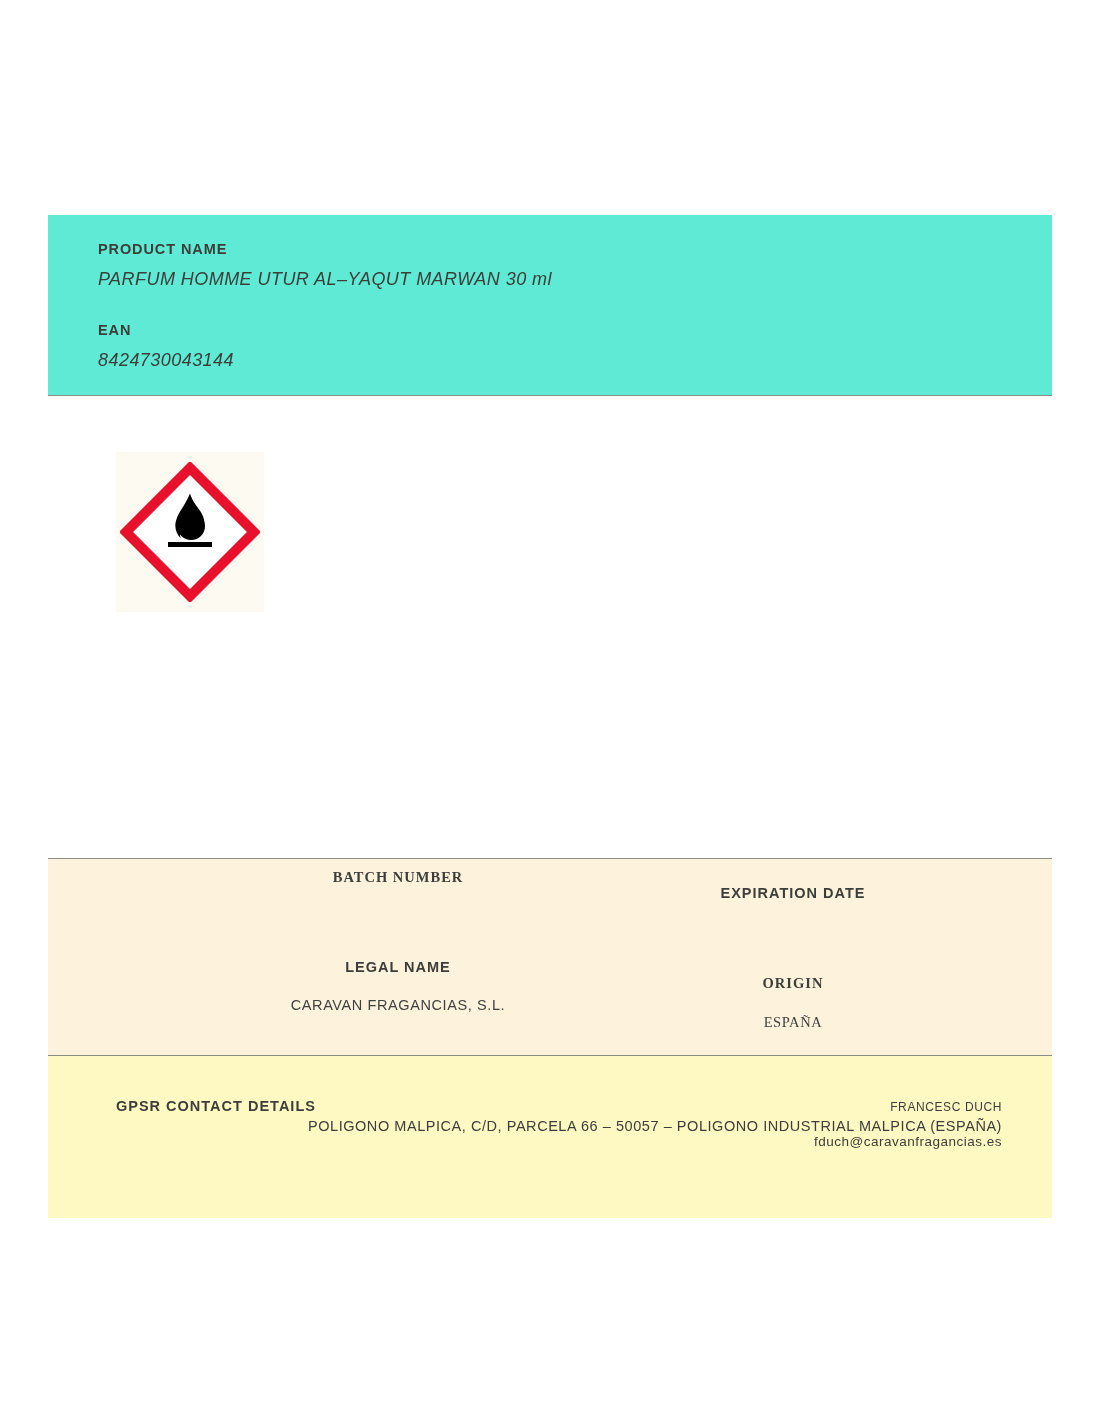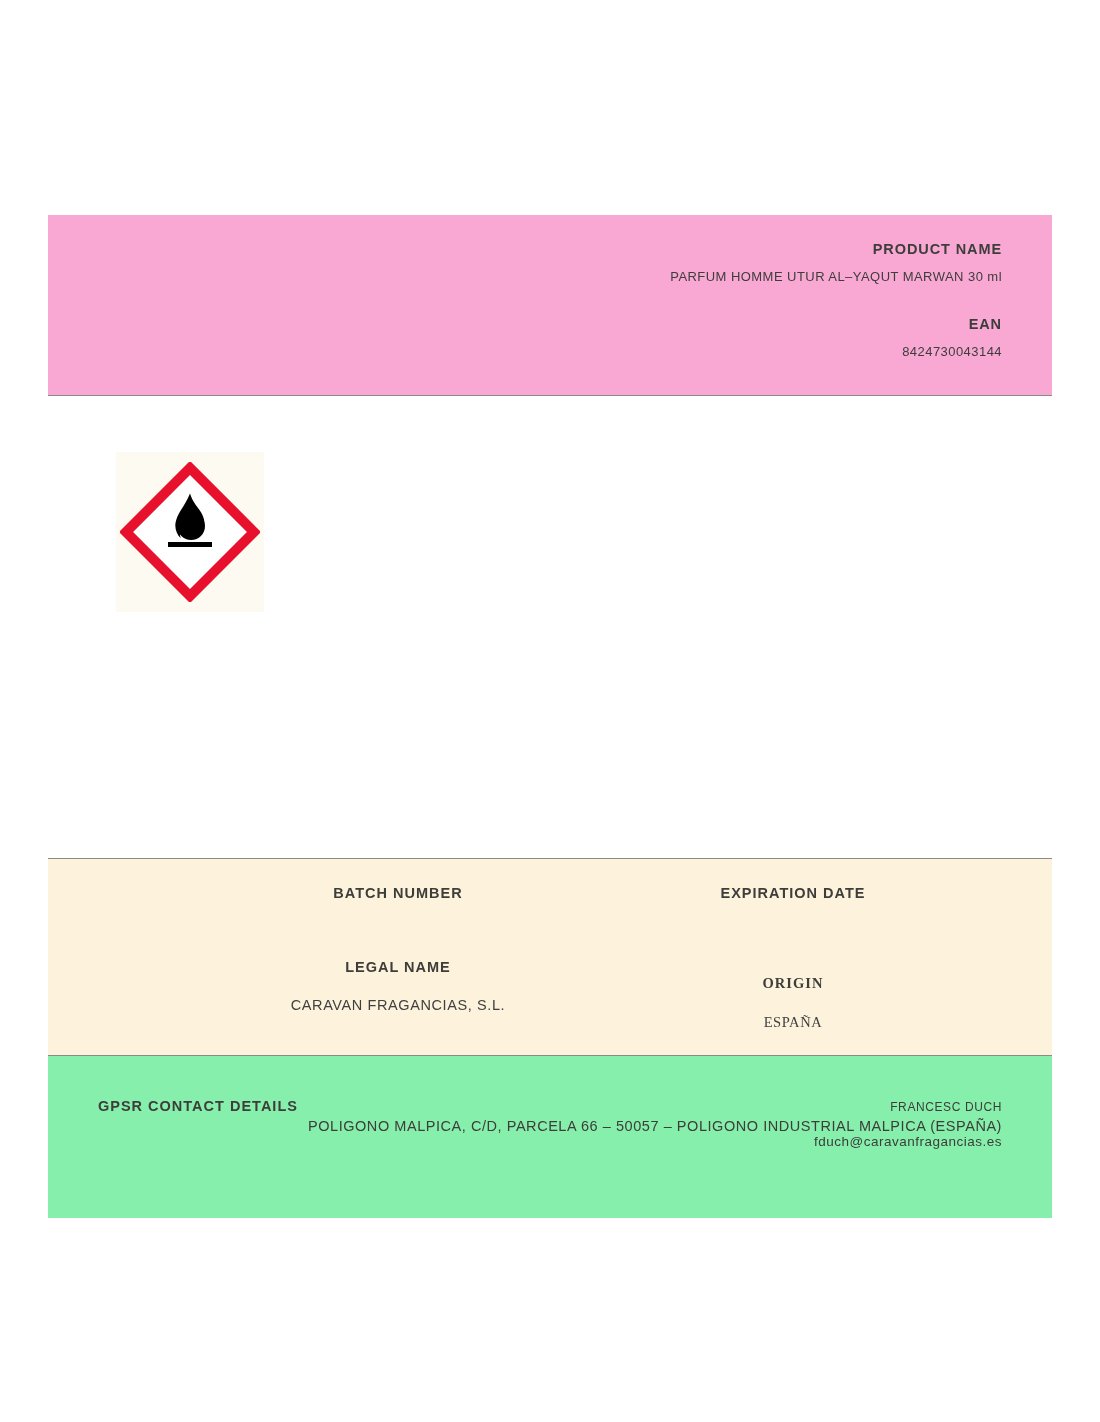--- a/index.html
+++ b/index.html
@@ -24,39 +24,39 @@
     height: 1422px;
   }
 
   
   .top-block {
     position: absolute;
     left: 48px;
     top: 215px;
     width: 1004px;
     height: 180px;
-    background: #f9a8d4;
+    background: #5eead4;
     box-sizing: border-box;
     padding: 26px 50px 0 50px;
-    text-align: right;
   }
 
   .field-label {
     font-size: 14.5px;
     font-weight: bold;
     letter-spacing: 0.9px;
     color: #3d3d3a;
     margin: 0 0 12px 0;
   }
   .field-value {
-    font-size: 13px;
+    font-size: 18px;
     letter-spacing: 0.45px;
     color: #3d3d3a;
     margin: 0;
     font-weight: normal;
+    font-style: italic;
   }
   .spacer-24 { height: 32px; }
 
   .rule-top {
     position: absolute;
     left: 48px;
     top: 395px;
     width: 1004px;
     height: 1px;
     background: #8c8c86;
@@ -118,43 +118,43 @@
     letter-spacing: 1.0px;
     color: #3d3d3a;
     margin: 0 0 22px 0;
   }
   .cell .val {
     font-size: 14.5px;
     letter-spacing: 0.6px;
     color: #404040;
     margin: 0;
   }
-  .cell-batch  { left: 160px; top: 26px; width: 380px; }
+  .cell-batch  { left: 160px; top: 10px; width: 380px; font-family: Liberation Serif, serif; }
   .cell-exp    { left: 555px; top: 26px; width: 380px; }
   .cell-legal  { left: 160px; top: 100px; width: 380px; }
   .cell-origin { left: 555px; top: 116px; width: 380px; font-family: Liberation Serif, serif; }
 
   
   .rule-bot {
     position: absolute;
     left: 48px;
     top: 1055px;
     width: 1004px;
     height: 1px;
     background: #8c8c86;
   }
   .gpsr-block {
     position: absolute;
     left: 48px;
     top: 1056px;
     width: 1004px;
     height: 162px;
-    background: #86efac;
+    background: #fef9c3;
     box-sizing: border-box;
-    padding: 34px 50px 0 50px;
+    padding: 34px 50px 0 68px;
   }
   .gpsr-row1 {
     display: flex;
     justify-content: space-between;
     align-items: baseline;
   }
   .gpsr-title {
     font-size: 14.5px;
     font-weight: bold;
     letter-spacing: 1.0px;

